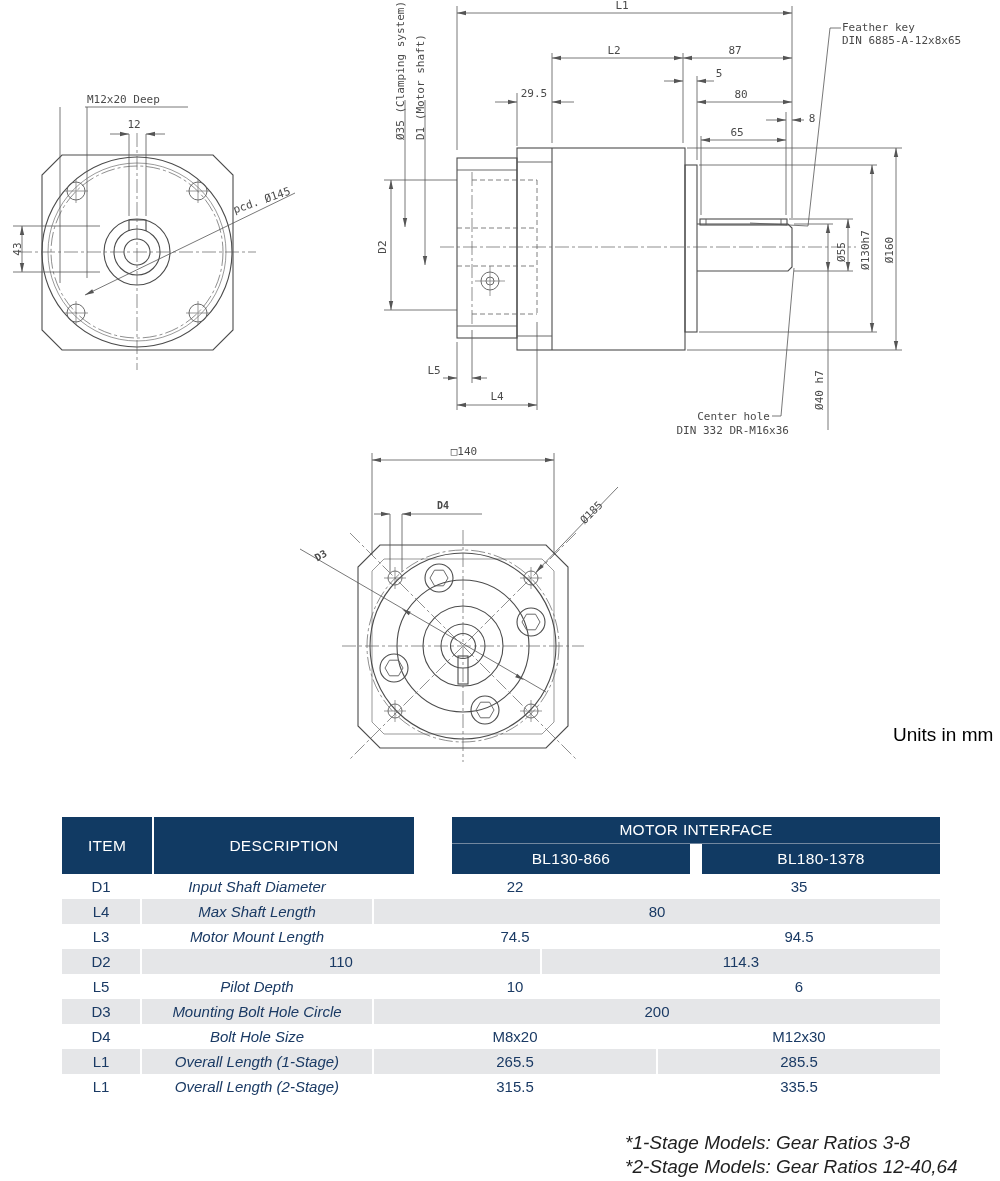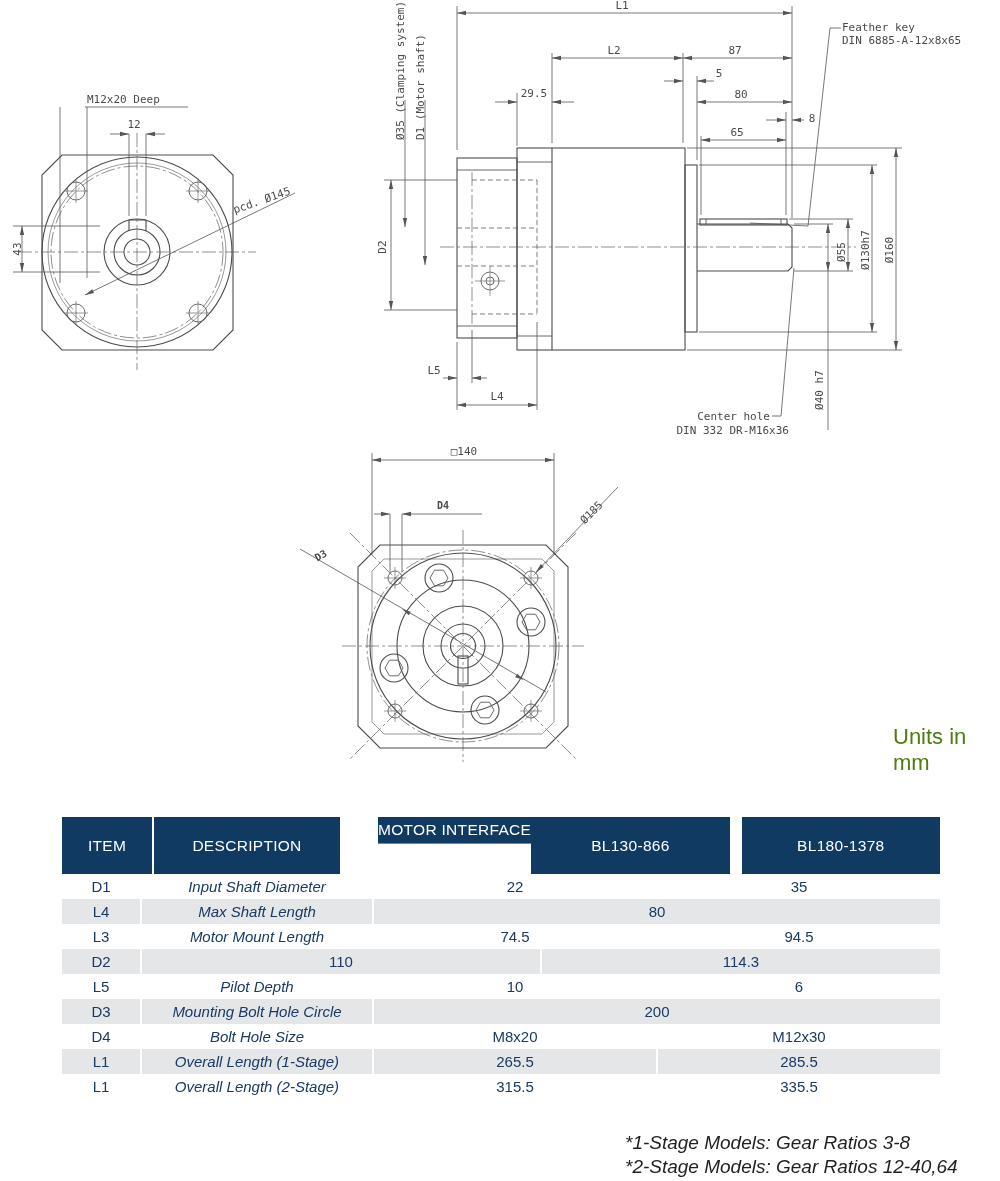--- a/index.html
+++ b/index.html
@@ -8,28 +8,28 @@
   svg.drawing{position:absolute;left:0;top:0;}
   svg .ln{stroke:#4c4c4c;stroke-width:1.1;fill:none;}
   svg .md{stroke:#5a5a5a;stroke-width:0.9;fill:none;}
   svg .thin{stroke:#6e6e6e;stroke-width:0.7;fill:none;}
   svg .cl{stroke:#5f5f5f;stroke-width:0.7;fill:none;stroke-dasharray:14 3 3 3;}
   svg .dash{stroke:#5f5f5f;stroke-width:0.8;fill:none;stroke-dasharray:5 3;}
   svg .dim{stroke:#555;stroke-width:0.8;fill:none;}
   svg .ah{fill:#555;stroke:none;}
   svg text{font-family:"DejaVu Sans Mono",monospace;font-size:11px;fill:#4a4a4a;}
   svg text.b{font-weight:bold;font-size:10px;}
-  .units{position:absolute;left:893px;top:724px;font-size:22px;color:#4d7c0f;}
+  .units{position:absolute;left:893px;top:724px;font-size:19px;color:#000000;}
   .spec-table{position:absolute;left:62px;top:817px;width:878px;}
   .t-head{display:flex;gap:2px;height:57px;}
   .th{background:#113a63;color:#ffffff;display:flex;align-items:center;justify-content:center;
       font-size:15.5px;letter-spacing:.3px;}
   .th.item{width:90px;}
-  .th.desc{width:186px;}
-  .th-group-wrap{flex:1;display:flex;flex-direction:row;padding-left:36px;}
+  .th.desc{width:260px;}
+  .th-group-wrap{flex:1;display:flex;flex-direction:column;padding-left:36px;}
   .th.group{height:26px;border-bottom:1.5px solid #72879f;}
   .th-models{display:flex;gap:12px;flex:1;}
   .th.model{flex:1;}
   .t-row{display:flex;gap:2px;height:25px;}
   .t-row .cell{display:flex;align-items:center;justify-content:center;
       font-size:15px;color:#1a3a64;background:#ffffff;}
   .t-row.alt .cell{background:#e5e6e8;}
   .c-item{width:78px;}
   .c-desc{width:230px;font-style:italic;}
   .c-v1,.c-v2{flex:1;}

